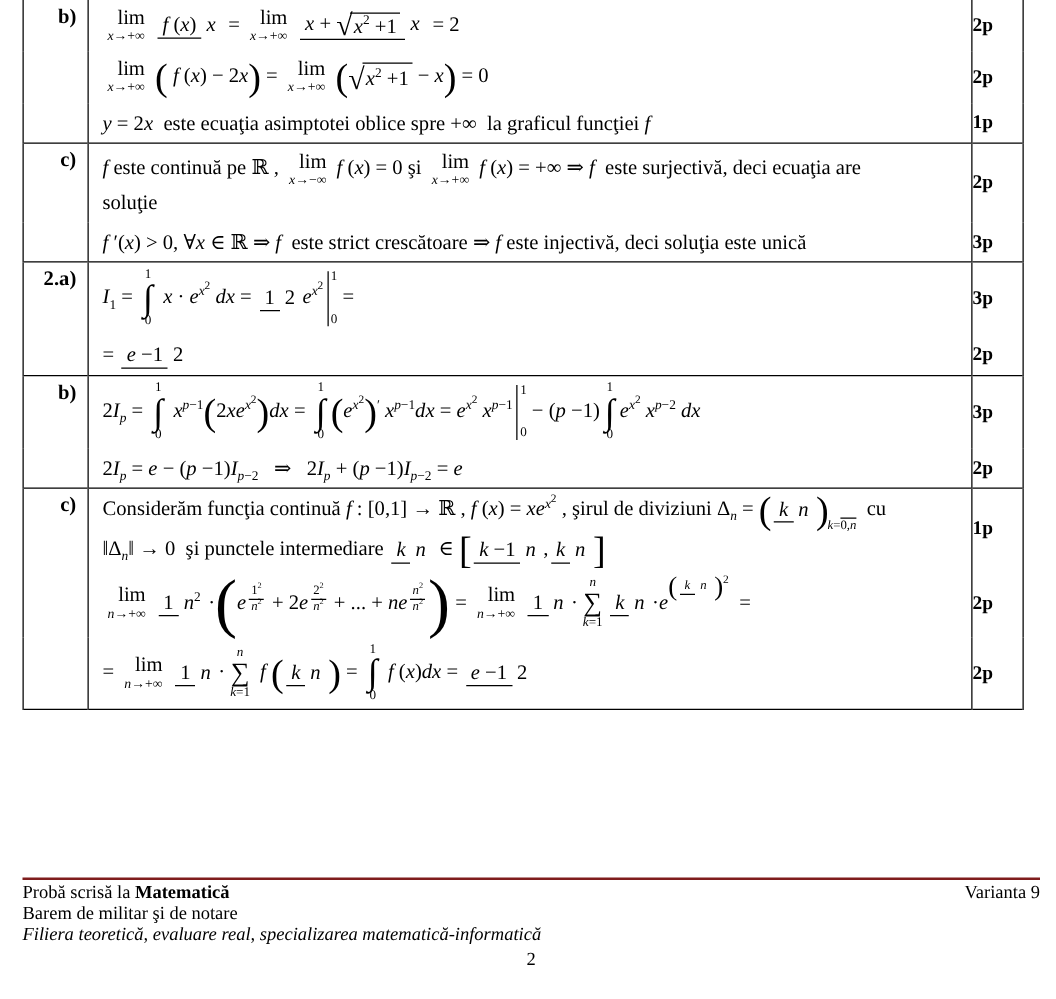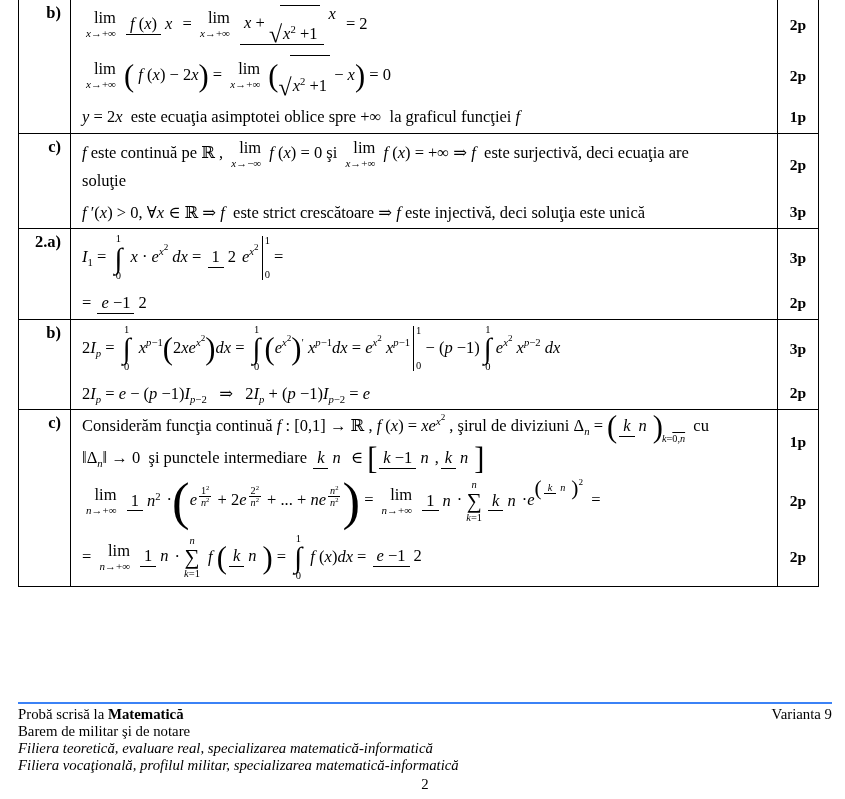--- a/index.html
+++ b/index.html
@@ -20,21 +20,21 @@
   col.c-lbl { width:52px; }
   col.c-cnt { width:707px; }
   col.c-pts { width:41px; }
   td { padding:0; vertical-align:middle; }
   td.lbl {
     border-left:1px solid #000; border-right:1px solid #000;
     vertical-align:top; text-align:right; padding:3px 9px 0 0;
     font-weight:bold;
   }
   td.cnt { border-right:1px solid #000; padding:0 6px 0 11px; }
-  td.pts { border-right:1px solid #000; text-align:center; font-weight:bold; font-size:15.5px; }
+  td.pts { border-right:1px solid #000; text-align:left; font-weight:bold; font-size:15.5px; }
   tr.row-start td { border-top:1px solid #000; }
   tr.first-row td { border-top:none; }
   .line { padding:5px 0; line-height:1.3; }
 
   
   i { font-style:italic; }
   sup { font-size:0.65em; line-height:0; }
   sub { font-size:0.65em; line-height:0; }
   sup sup, sub sub { font-size:0.85em; }
 
@@ -43,21 +43,21 @@
   .frac .num { display:block; padding:0 4px; border-bottom:1px solid #000; }
   .frac .den { display:block; padding:0 4px; }
 
   .lim { display:inline-flex; flex-direction:column; align-items:flex-end;
          vertical-align:middle; margin:0 4px; line-height:1; }
   .lim .lw { line-height:1.1; }
   .lim .ls { font-size:11px; line-height:1.2; }
 
   .sqrt { display:inline-flex; align-items:flex-end; vertical-align:middle; white-space:nowrap; }
   .sqrt .rt { font-size:1.45em; line-height:0.78; margin-right:-2px; }
-  .sqrt .rc { border-top:1px solid #000; padding:19px 3px 0 3px; }
+  .sqrt .rc { border-top:1px solid #000; padding:1px 3px 0 3px; }
 
   .intg { display:inline-flex; flex-direction:column; align-items:center;
           vertical-align:middle; line-height:1; margin:0 4px; }
   .intg .ib { font-size:10.5px; line-height:1; }
   .intg .isym { font-size:29px; line-height:0.92; }
 
   .sum { display:inline-flex; flex-direction:column; align-items:center;
          vertical-align:middle; line-height:1; margin:0 4px; }
   .sum .sb { font-size:10.5px; line-height:1.1; }
   .sum .ssym { font-size:21px; line-height:1; }
@@ -82,21 +82,21 @@
   .eexp .bpp { font-size:2.1em; line-height:0; font-weight:300; }
   .eexp sup { align-self:flex-start; font-size:0.9em; }
 
   .ovl { text-decoration:overline;margin-top:32px; }
   .us  { font-size:0.62em; position:relative; top:1.05em; line-height:0; margin-left:-1px; }
   .bl  { display:block; margin-top:10px; }
 
   
   .footer {
     position:absolute; left:18px; top:702px; width:814px;
-    border-top:2px solid #3b82f6; padding-top:2px;
+    border-top:2px solid #7f1d1d; padding-top:2px;
     font-size:14.8px; line-height:1.14;
   }
   .f-row1 { display:flex; justify-content:space-between; }
   .f-it { font-style:italic; }
   .f-page { text-align:center; margin-top:3px; }
 </style>
 </head>
 <body>
 
 <div class="sheet">
@@ -320,17 +320,16 @@
       </tbody>
   </table>
 
   <div class="footer">
     <div class="f-row1">
       <div><span>Probă scrisă la </span><b>Matematică</b></div>
       <div>Varianta 9</div>
     </div>
     <div>Barem de militar şi de notare</div>
     <div class="f-it">Filiera teoretică, evaluare real, specializarea matematică-informatică</div>
-    <div class="f-it">Filiera vocaţională, profilul militar, specializarea matematică-informatică</div>
     <div class="f-page">2</div>
   </div>
 
 </div>
 
 </body></html>

